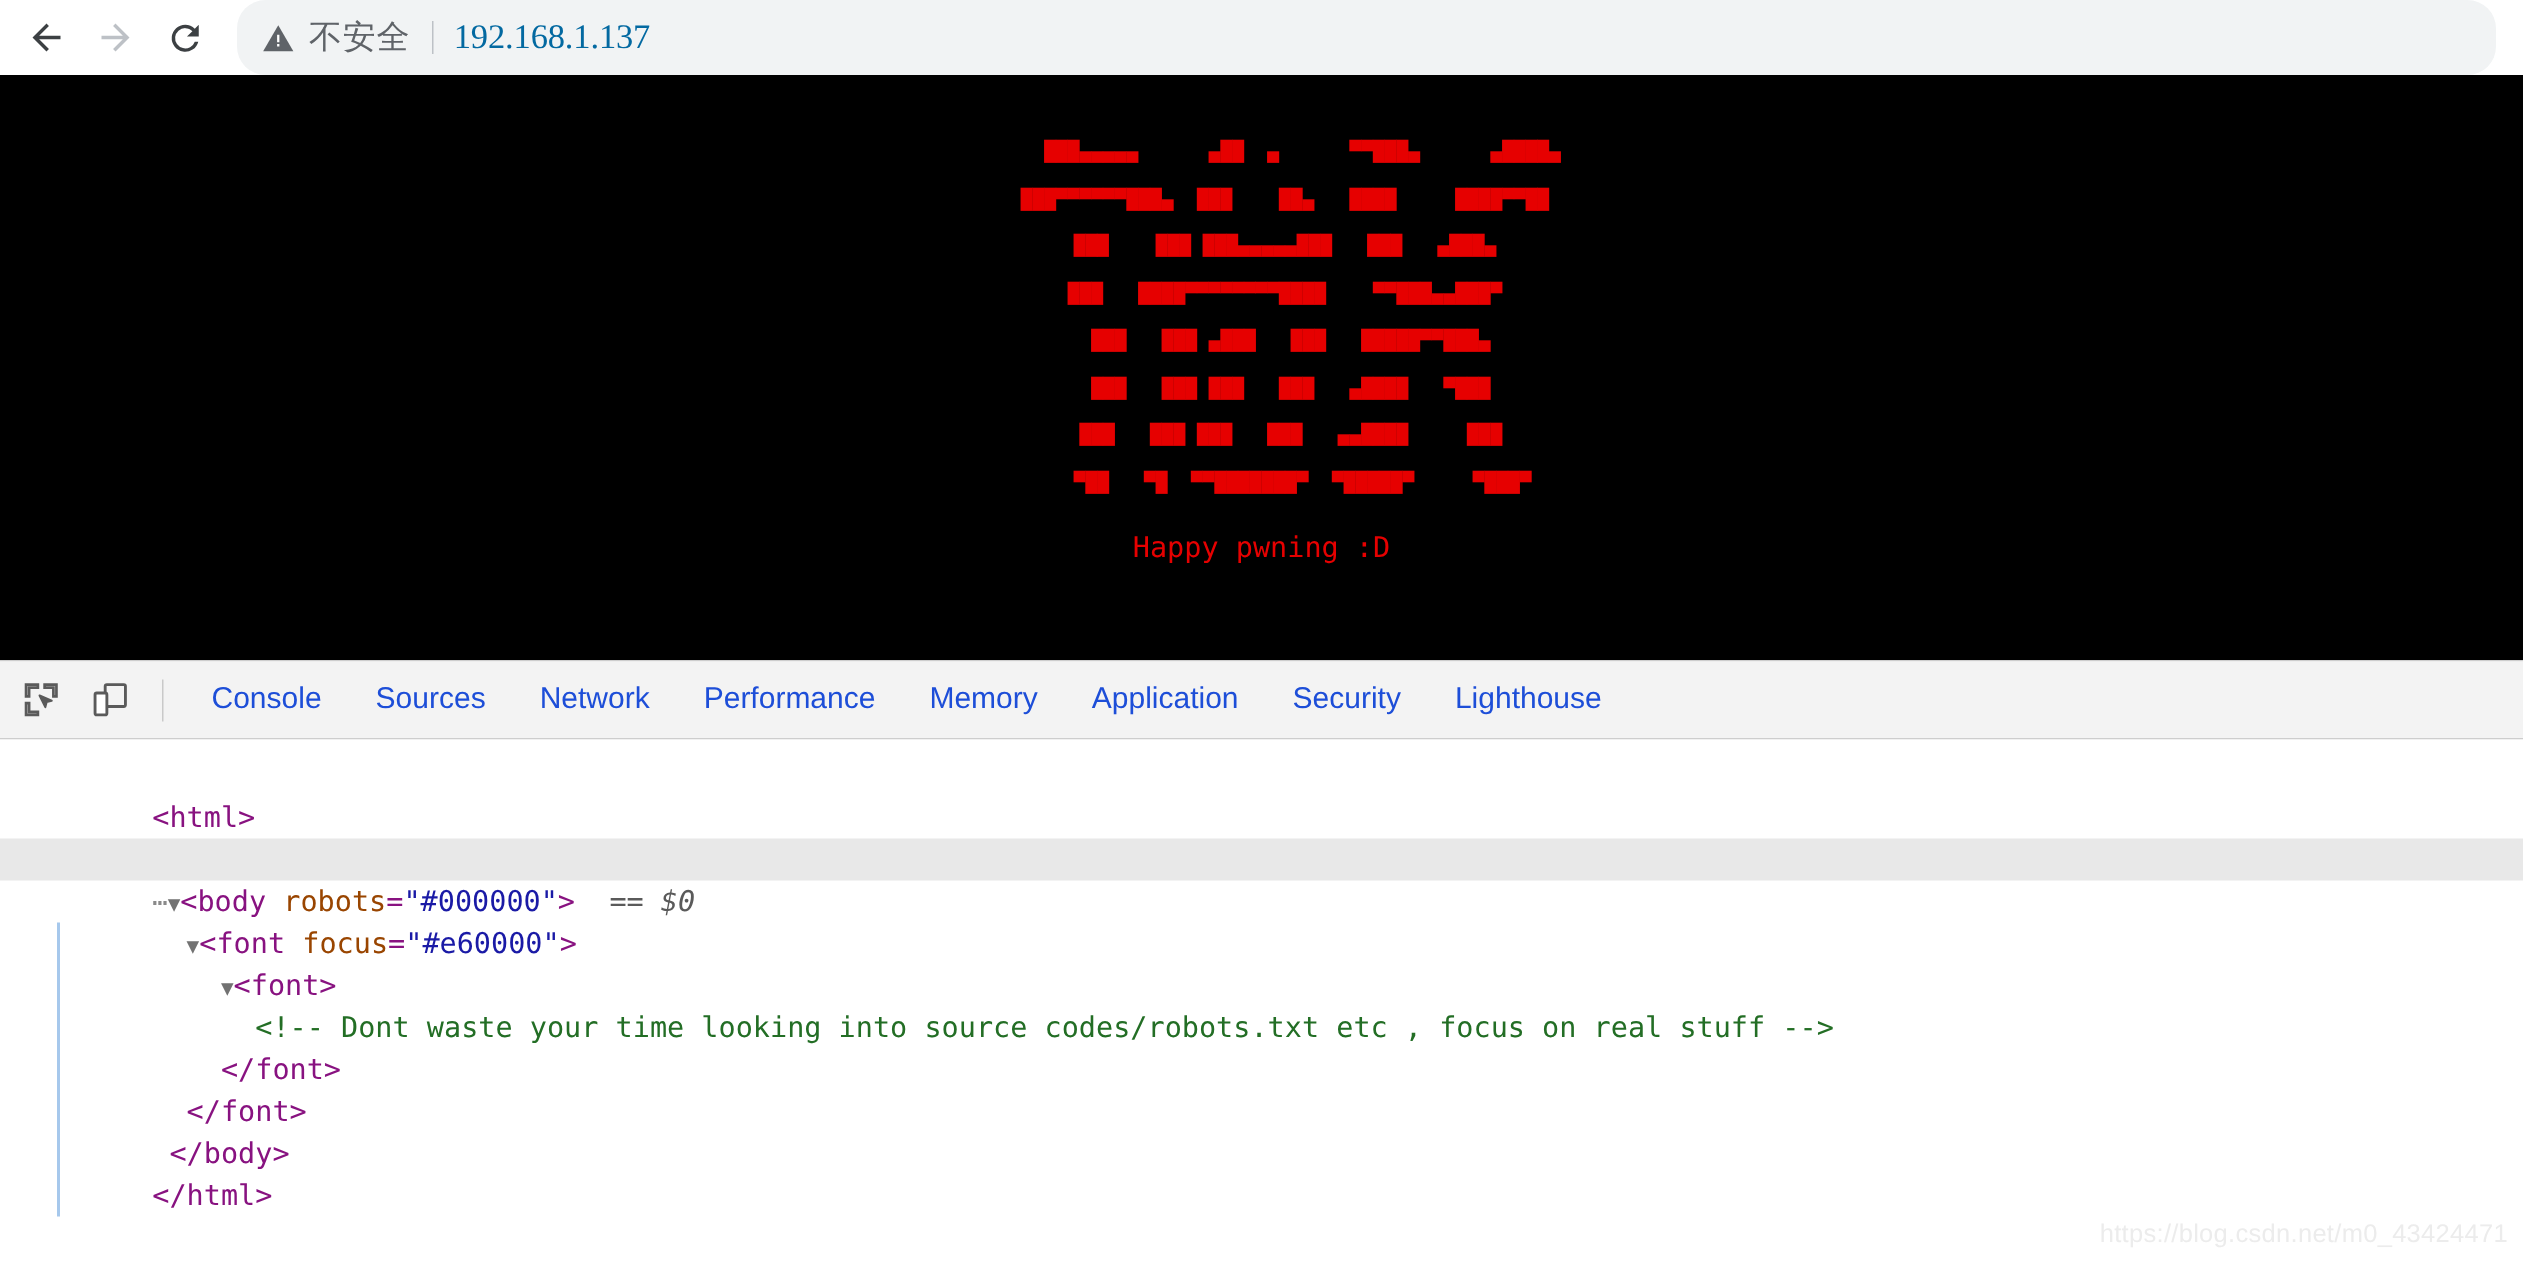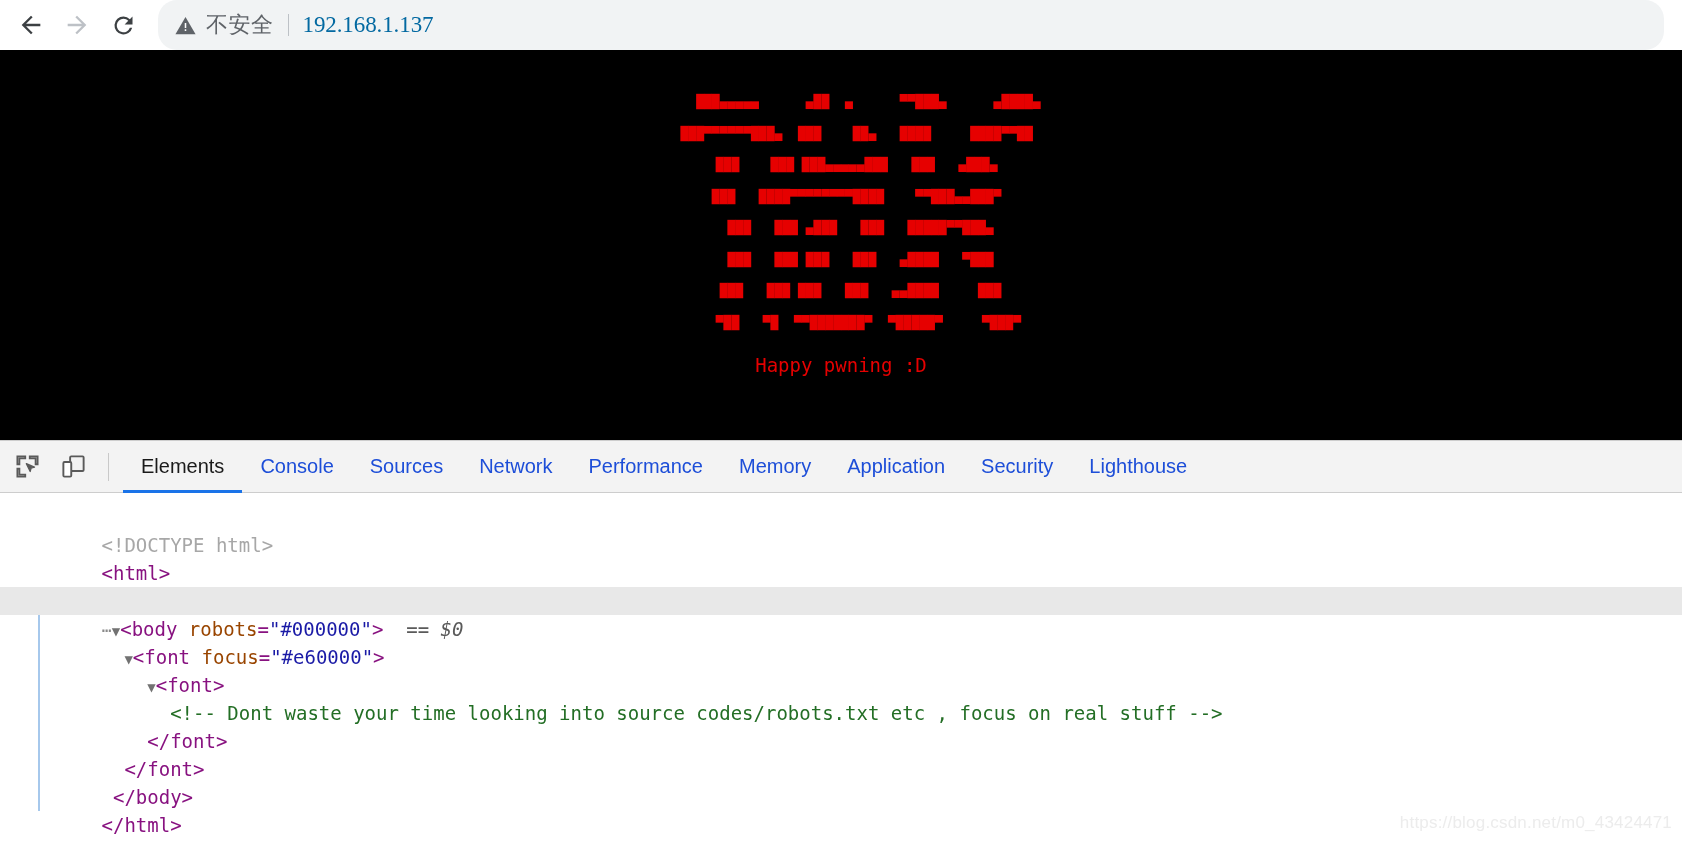--- a/index.html
+++ b/index.html
@@ -313,37 +313,33 @@
       <div class="dt-icon-btn">
         <svg width="27" height="27" viewBox="0 0 24 24">
           <rect x="9" y="3" width="12" height="13" rx="1" fill="none" stroke="#5a5a5a" stroke-width="1.7"></rect>
           <rect x="3" y="8" width="7" height="13" rx="1" fill="#ffffff" stroke="#5a5a5a" stroke-width="1.7"></rect>
         </svg>
       </div>
 
       <span class="dt-sep"></span>
 
       <div class="dt-tabs">
-        <div class="dt-tab active">Elements</div>
         <div class="dt-tab">Console</div>
         <div class="dt-tab">Sources</div>
         <div class="dt-tab">Network</div>
         <div class="dt-tab">Performance</div>
         <div class="dt-tab">Memory</div>
         <div class="dt-tab">Application</div>
         <div class="dt-tab">Security</div>
         <div class="dt-tab">Lighthouse</div>
       </div>
     </div>
 
     <div class="dom-tree">
 
-      <div class="dom-row">
-        <span class="doctype">&lt;!DOCTYPE html&gt;</span>
-      </div>
 
       <div class="dom-row">
         <span class="tag">&lt;html&gt;</span>
       </div>
 
       <div class="dom-row">
         <span class="tw">▶</span><span> </span><span class="tag">&lt;head&gt;…&lt;/head&gt;</span>
       </div>
 
       <div class="dom-row selected">

